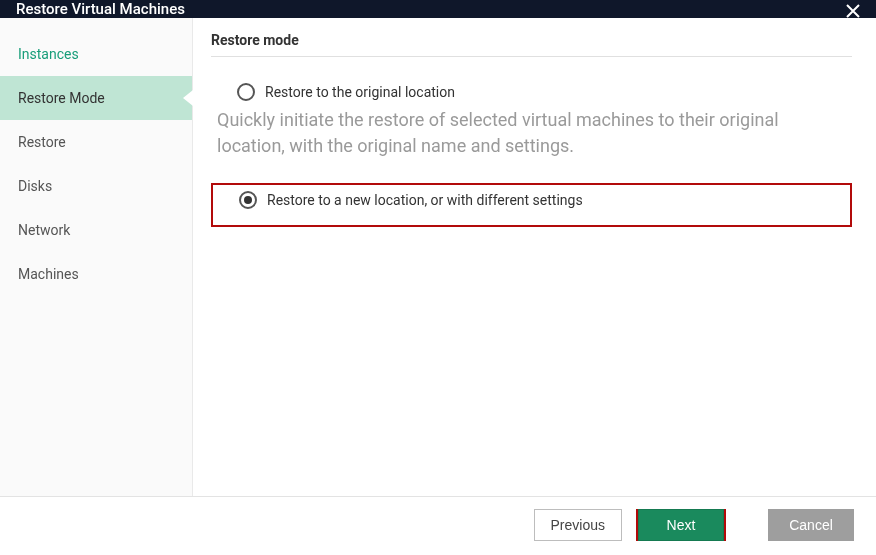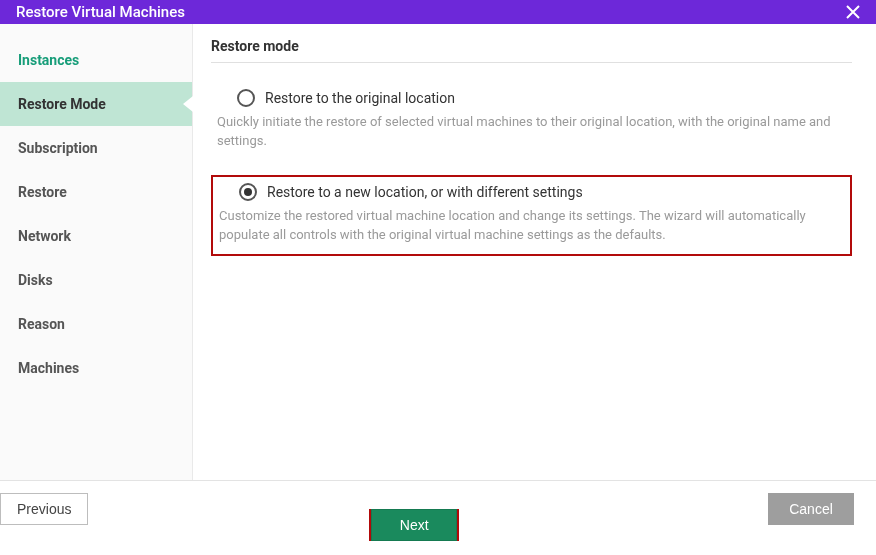--- a/index.html
+++ b/index.html
@@ -8,42 +8,41 @@
       font-size: 14px;
       color: #333;
       background: #fff;
       width: 876px;
       height: 555px;
       overflow: hidden;
       display: flex;
       flex-direction: column;
     }
     .titlebar {
-      background: #6d28d9;
+      background: #0f172a;
       color: #fff;
-      height: 24px;
-      display: flex;
-      align-items: center;
+      height: 18px;
+      display: flex;
+      align-items: flex-start;
       padding: 0 12px 0 16px;
       font-size: 15px;
       font-weight: 500;
     }
     .titlebar .title { flex: 1; }
     .close-btn {
       width: 22px; height: 22px;
       display: flex; align-items: center; justify-content: center;
       color: #fff; cursor: pointer; font-size: 18px;
     }
     .body { display: flex; flex: 1; overflow: hidden; }
     .sidebar {
       width: 193px;
       background: #fafafa;
       border-right: 1px solid #e9e9e9;
       padding-top: 14px;
-      font-weight: bold;
     }
     .sidebar-item {
       padding: 14px 18px;
       color: #555;
       cursor: pointer;
       font-size: 14px;
       position: relative;
     }
     .sidebar-item.active {
       background: #bfe5d4;
@@ -97,29 +96,30 @@
       display: flex; align-items: center; justify-content: center;
       flex-shrink: 0;
     }
     .radio .dot {
       width: 8px; height: 8px; border-radius: 50%;
       background: #333;
     }
     .opt-label { color: #333; font-size: 14px; }
     .opt-desc {
       color: #9a9a9a;
-      font-size: 13px;
+      font-size: 18px;
       line-height: 1.45;
       padding-left: 0px;
     }
     .footer {
       border-top: 1px solid #e3e3e3;
       padding: 12px 22px 14px 0;
       display: flex;
-      justify-content: space-between;
+      justify-content: flex-end;
+      gap: 14px;
     }
     .btn {
       min-width: 86px;
       height: 32px;
       padding: 0 16px;
       display: flex;
       align-items: center;
       justify-content: center;
       font-size: 14px;
       cursor: pointer;
@@ -129,21 +129,20 @@
     }
     .btn.primary {
       background: #1a8a5d;
       color: #fff;
       border: 1px solid #157a51;
     }
     .btn.primary-wrap {
       border: 2px solid #b20a0a;
       padding: 2px;
       display: inline-flex;
-      margin-top: 16px;
     }
     .btn.secondary {
       background: #9e9e9e;
       color: #fff;
       border: 1px solid #9e9e9e;
       margin-left: 28px;
     }
   </style>
 </head>
 <body>
@@ -159,33 +158,27 @@
 
 <div class="body">
   <div class="sidebar">
     <div class="sidebar-item first">
       <span>Instances</span>
     </div>
     <div class="sidebar-item active">
       <span>Restore Mode</span>
     </div>
     <div class="sidebar-item">
-      <span>Subscription</span>
-    </div>
-    <div class="sidebar-item">
       <span>Restore</span>
     </div>
     <div class="sidebar-item">
+      <span>Disks</span>
+    </div>
+    <div class="sidebar-item">
       <span>Network</span>
-    </div>
-    <div class="sidebar-item">
-      <span>Disks</span>
-    </div>
-    <div class="sidebar-item">
-      <span>Reason</span>
     </div>
     <div class="sidebar-item">
       <span>Machines</span>
     </div>
   </div>
 
   <div class="main">
     <div class="page-title">Restore mode</div>
 
     <div class="option">
@@ -196,21 +189,20 @@
       <div class="opt-desc">Quickly initiate the restore of selected virtual machines to their original location, with the original name and settings.</div>
     </div>
 
     <div class="option highlighted">
       <div class="opt-row">
         <span class="radio">
             <span class="dot"></span>
           </span>
         <span class="opt-label">Restore to a new location, or with different settings</span>
       </div>
-      <div class="opt-desc">Customize the restored virtual machine location and change its settings. The wizard will automatically populate all controls with the original virtual machine settings as the defaults.</div>
     </div>
   </div>
 </div>
 
 <div class="footer">
   <button class="btn">Previous</button>
   <span class="primary-wrap btn" style="padding:0;border-width:2px;min-width:0;">
     <button class="btn primary">Next</button>
   </span>
   <button class="btn secondary">Cancel</button>

